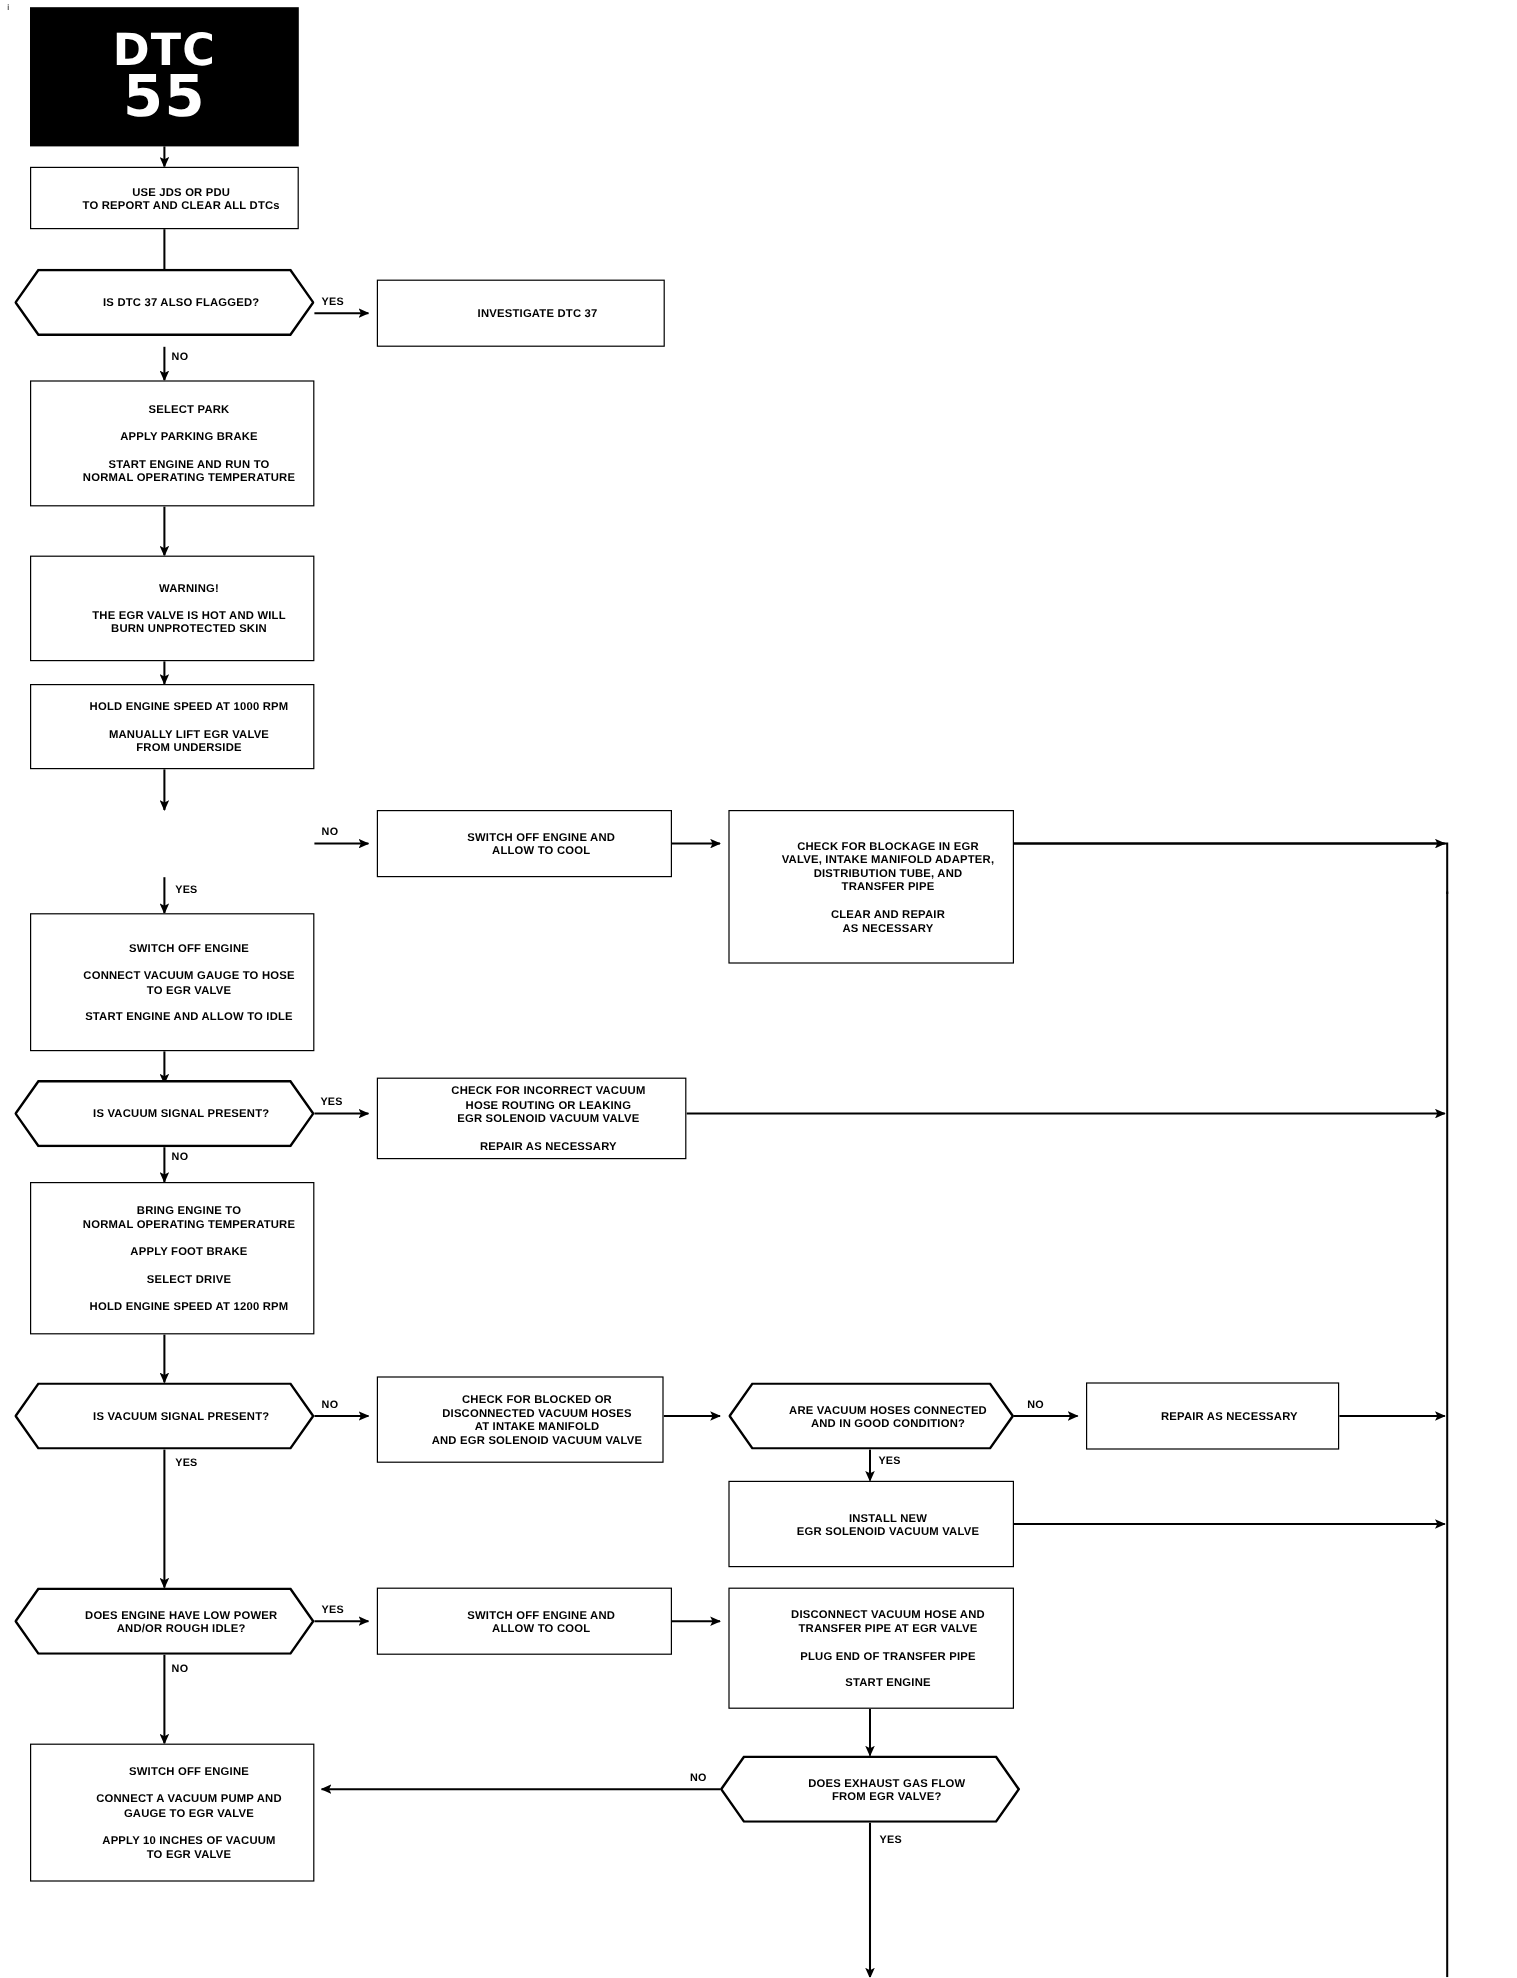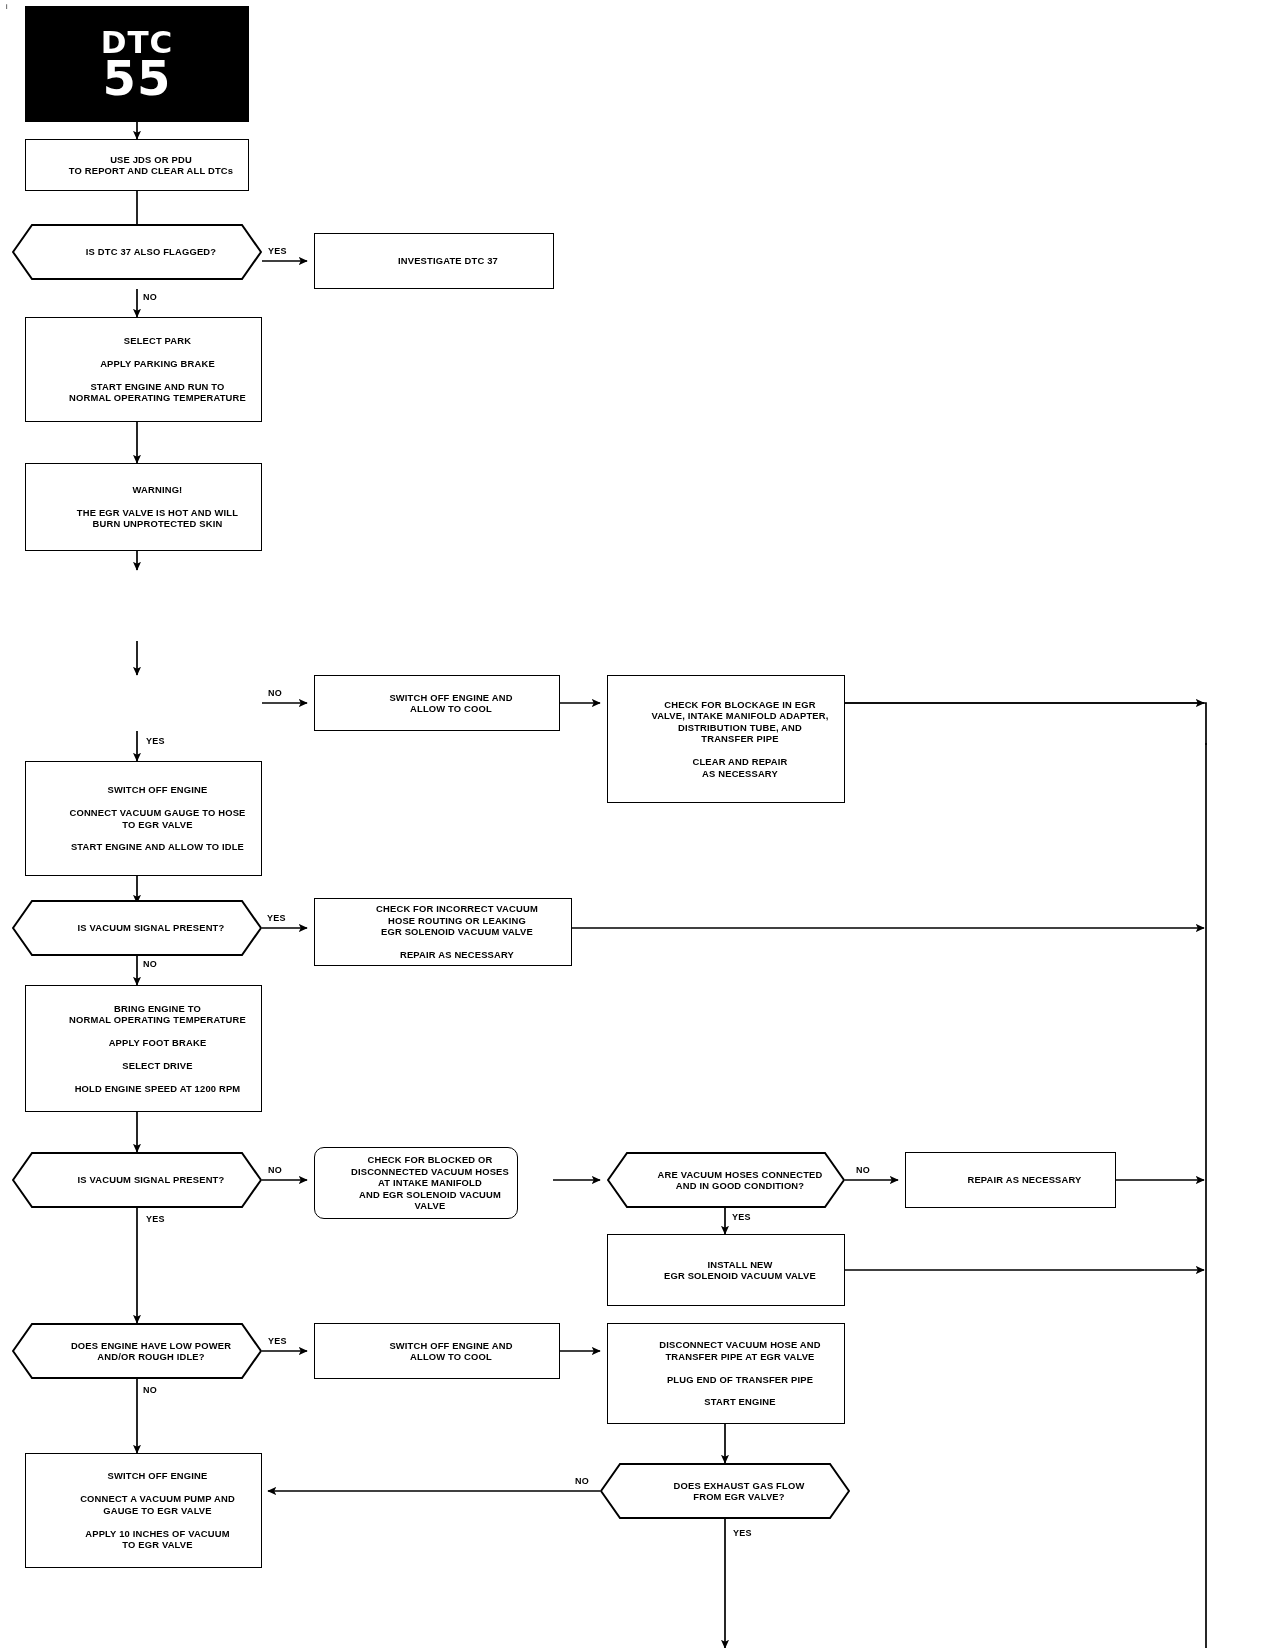--- a/index.html
+++ b/index.html
@@ -12,21 +12,21 @@
   .proc{border:1.6px solid #000;}
   .proc .txt{font-size:9.4px;font-weight:bold;line-height:1.22;letter-spacing:.18px;
              white-space:pre-line;padding:2px 5px;}
   .dec{background:transparent;}
   .dec .hexwrap{position:absolute;left:0;top:0;width:100%;height:100%;}
   .dec .txt{position:relative;font-size:9.4px;font-weight:bold;line-height:1.22;
             letter-spacing:.18px;white-space:pre-line;z-index:2;}
 
   .banner{position:absolute;background:#000;color:#fff;display:flex;flex-direction:column;
           align-items:center;justify-content:center;line-height:.92;}
-  .banner .b1{font-size:31px;font-weight:bold;letter-spacing:1px;font-family:"DejaVu Sans",sans-serif;}
+  .banner .b1{font-size:37px;font-weight:bold;letter-spacing:1px;font-family:"DejaVu Sans",sans-serif;}
   .banner .b2{font-size:48px;font-weight:bold;letter-spacing:1px;font-family:"DejaVu Sans",sans-serif;}
 
   .elbl{position:absolute;font-size:9px;font-weight:bold;color:#000;letter-spacing:.2px;}
   .corner-tick{position:absolute;left:6px;top:3px;font-size:7px;color:#000;}
 </style>
 </head>
 <body>
 
 <div id="stage">
 
@@ -132,20 +132,26 @@
 NORMAL OPERATING TEMPERATURE</span>
   </div>
 
   <div class="node proc" style="left:25px;top:463px;width:237px;height:88px;">
     <span class="txt">WARNING!
 
 THE EGR VALVE IS HOT AND WILL
 BURN UNPROTECTED SKIN</span>
   </div>
 
+  <div class="node proc" style="left:25px;top:570px;width:237px;height:71px;">
+    <span class="txt">HOLD ENGINE SPEED AT 1000 RPM
+
+MANUALLY LIFT EGR VALVE
+FROM UNDERSIDE</span>
+  </div>
 
 
   <div class="node proc" style="left:314px;top:675px;width:246px;height:56px;">
     <span class="txt">SWITCH OFF ENGINE AND
 ALLOW TO COOL</span>
   </div>
 
   <div class="node proc" style="left:607px;top:675px;width:238px;height:128px;">
     <span class="txt">CHECK FOR BLOCKAGE IN EGR
 VALVE, INTAKE MANIFOLD ADAPTER,
@@ -191,21 +197,21 @@
 HOLD ENGINE SPEED AT 1200 RPM</span>
   </div>
 
   <div class="node dec" style="left:12px;top:1152px;width:250px;height:56px;">
     <svg class="hexwrap" viewBox="0 0 250 56" preserveAspectRatio="none">
       <polygon points="20,1 230,1 249,28 230,55 20,55 1,28" fill="#fff" stroke="#000" stroke-width="2" vector-effect="non-scaling-stroke"></polygon>
     </svg>
     <span class="txt">IS VACUUM SIGNAL PRESENT?</span>
   </div>
 
-  <div class="node proc" style="left:314px;top:1147px;width:204px;height:72px;border-radius:10px;">
+  <div class="node proc" style="left:314px;top:1147px;width:239px;height:72px;">
     <span class="txt">CHECK FOR BLOCKED OR
 DISCONNECTED VACUUM  HOSES
 AT INTAKE MANIFOLD
 AND EGR SOLENOID VACUUM VALVE</span>
   </div>
 
   <div class="node dec" style="left:607px;top:1152px;width:238px;height:56px;">
     <svg class="hexwrap" viewBox="0 0 238 56" preserveAspectRatio="none">
       <polygon points="20,1 218,1 237,28 218,55 20,55 1,28" fill="#fff" stroke="#000" stroke-width="2" vector-effect="non-scaling-stroke"></polygon>
     </svg>

